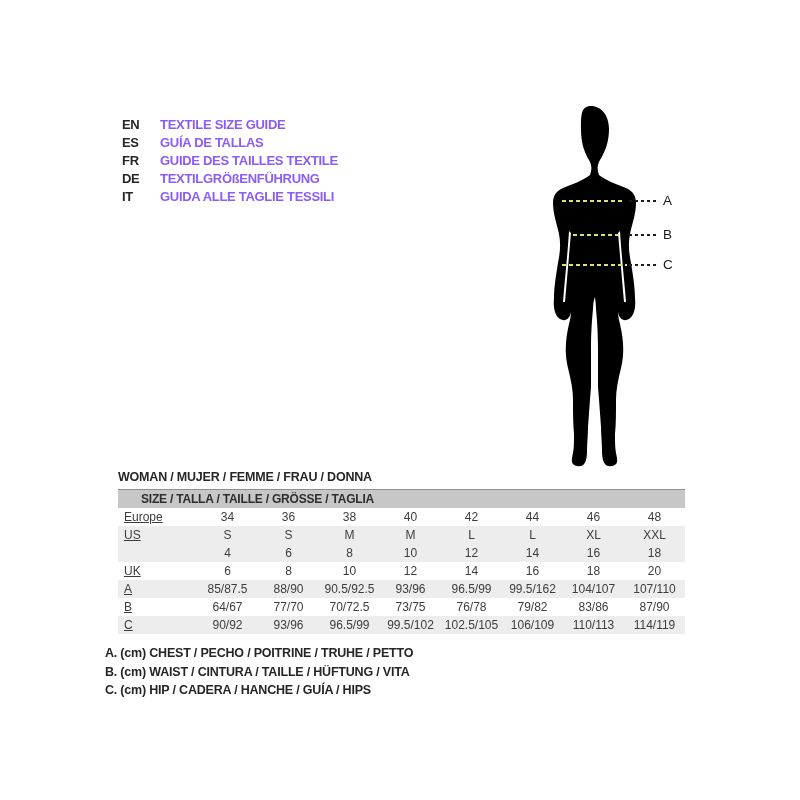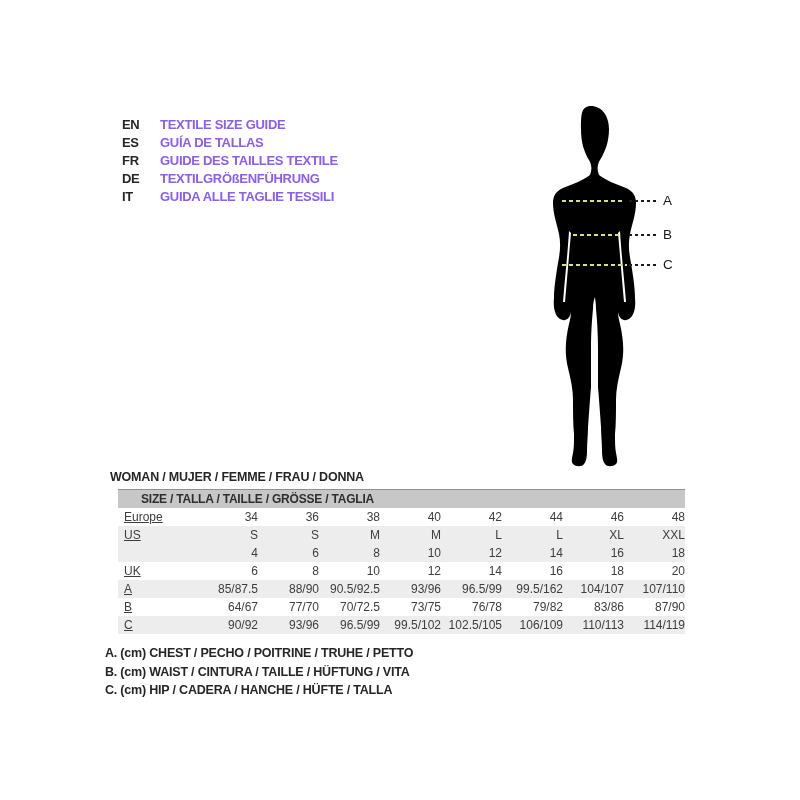--- a/index.html
+++ b/index.html
@@ -12,28 +12,28 @@
   .lang-row{display:flex;height:18px;line-height:18px;}
   .lang-code{width:38px;font-size:13px;font-weight:bold;color:#262626;letter-spacing:-0.3px;}
   .lang-label{font-size:13px;font-weight:bold;color:#8b5cf6;letter-spacing:-0.3px;white-space:nowrap;}
   
   .figure-svg{position:absolute;left:548px;top:95px;}
   .mline{position:absolute;height:2px;}
   .dash-y{background:repeating-linear-gradient(90deg,#dce26c 0 4px,rgba(0,0,0,0) 4px 7px);}
   .dash-k{background:repeating-linear-gradient(90deg,#1b1b1b 0 3px,rgba(0,0,0,0) 3px 6px);}
   .m-label{position:absolute;font-size:13.5px;color:#1a1a1a;height:16px;line-height:16px;}
   
-  .caption{position:absolute;left:110px;top:470px;font-size:12.5px;font-weight:bold;color:#262626;letter-spacing:-0.2px;white-space:nowrap;}
+  .caption{position:absolute;left:118px;top:470px;font-size:12.5px;font-weight:bold;color:#262626;letter-spacing:-0.2px;white-space:nowrap;}
   .size-table{position:absolute;left:118px;top:489px;width:567px;font-size:12px;color:#3d3d3d;}
   .t-header{height:19px;line-height:19px;background:#c7c7c7;border-top:1px solid #8f8f8f;
     font-weight:bold;color:#2e2e2e;padding-left:23px;box-sizing:border-box;letter-spacing:-0.2px;}
   .t-row{display:flex;height:18px;line-height:18px;}
   .t-row.stripe{background:#ededed;}
   .t-label{width:79px;padding-left:6px;box-sizing:border-box;text-decoration:underline;}
-  .t-cell{width:61px;text-align:right;}
+  .t-cell{width:61px;text-align:center;}
   
   .legend{position:absolute;left:105px;top:644px;}
   .legend-line{font-size:12.5px;font-weight:bold;color:#262626;height:18.5px;line-height:18.5px;letter-spacing:-0.2px;white-space:nowrap;}
 </style>
 </head>
 <body>
 
 <div class="canvas">
 
   <div class="lang-block">
@@ -210,16 +210,16 @@
       <span class="t-cell">102.5/105</span>
       <span class="t-cell">106/109</span>
       <span class="t-cell">110/113</span>
       <span class="t-cell">114/119</span>
     </div>
   </div>
 
   <div class="legend">
     <div class="legend-line">A. (cm) CHEST / PECHO / POITRINE / TRUHE / PETTO</div>
     <div class="legend-line">B. (cm) WAIST / CINTURA / TAILLE / HÜFTUNG / VITA</div>
-    <div class="legend-line">C. (cm) HIP / CADERA / HANCHE / HÜFTE / TALLA</div>
+    <div class="legend-line">C. (cm) HIP / CADERA / HANCHE / GUÍA / HIPS</div>
   </div>
 
 </div>
 
 </body></html>

